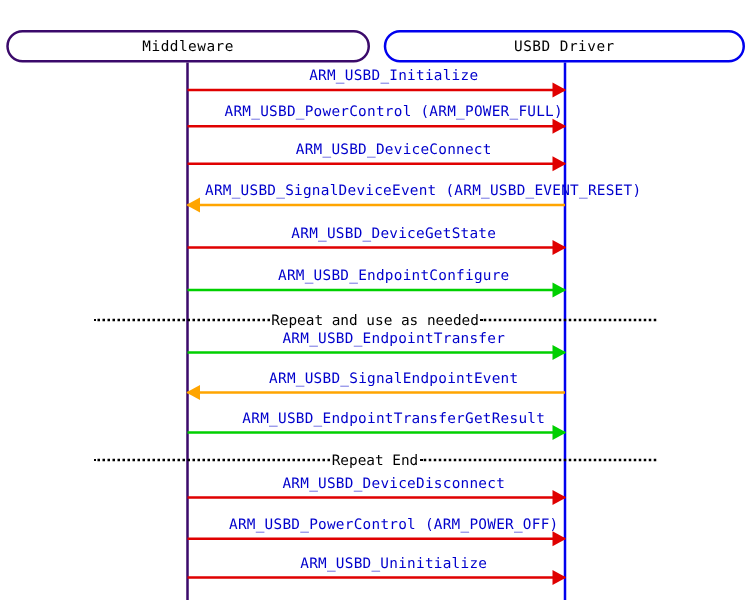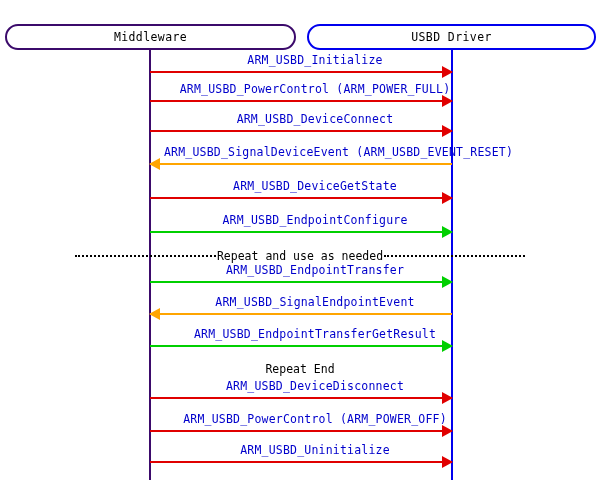--- a/index.html
+++ b/index.html
@@ -109,20 +109,21 @@
   .c-orange .msg-head { border-left-color: #ffa500; border-right-color: #ffa500; }
 
   
   .divider {
     position: absolute;
     left: 75px;
     width: 450px;
     height: 14px;
     display: flex;
     align-items: center;
+    justify-content: flex-end;
   }
   .divider .dash {
     flex: 1 1 auto;
     height: 0;
     border-top: 2px dotted #000000;
   }
   .divider-label {
     flex: 0 0 auto;
     font-size: 11.5px;
     color: #000000;
@@ -191,21 +192,21 @@
       <div class="message c-orange dir-left" style="top: 313px;">
         <div class="msg-line"></div>
         <div class="msg-head"></div>
         <div class="msg-label">ARM_USBD_SignalEndpointEvent</div>
       </div>
       <div class="message c-green dir-right" style="top: 345px;">
         <div class="msg-line"></div>
         <div class="msg-head"></div>
         <div class="msg-label">ARM_USBD_EndpointTransferGetResult</div>
       </div>
-      <div class="divider" style="top: 361px; flex-direction: column;">
+      <div class="divider" style="top: 361px;">
         <div class="dash"></div>
         <div class="divider-label">Repeat End</div>
         <div class="dash"></div>
       </div>
       <div class="message c-red dir-right" style="top: 397px;">
         <div class="msg-line"></div>
         <div class="msg-head"></div>
         <div class="msg-label">ARM_USBD_DeviceDisconnect</div>
       </div>
       <div class="message c-red dir-right" style="top: 430px;">

